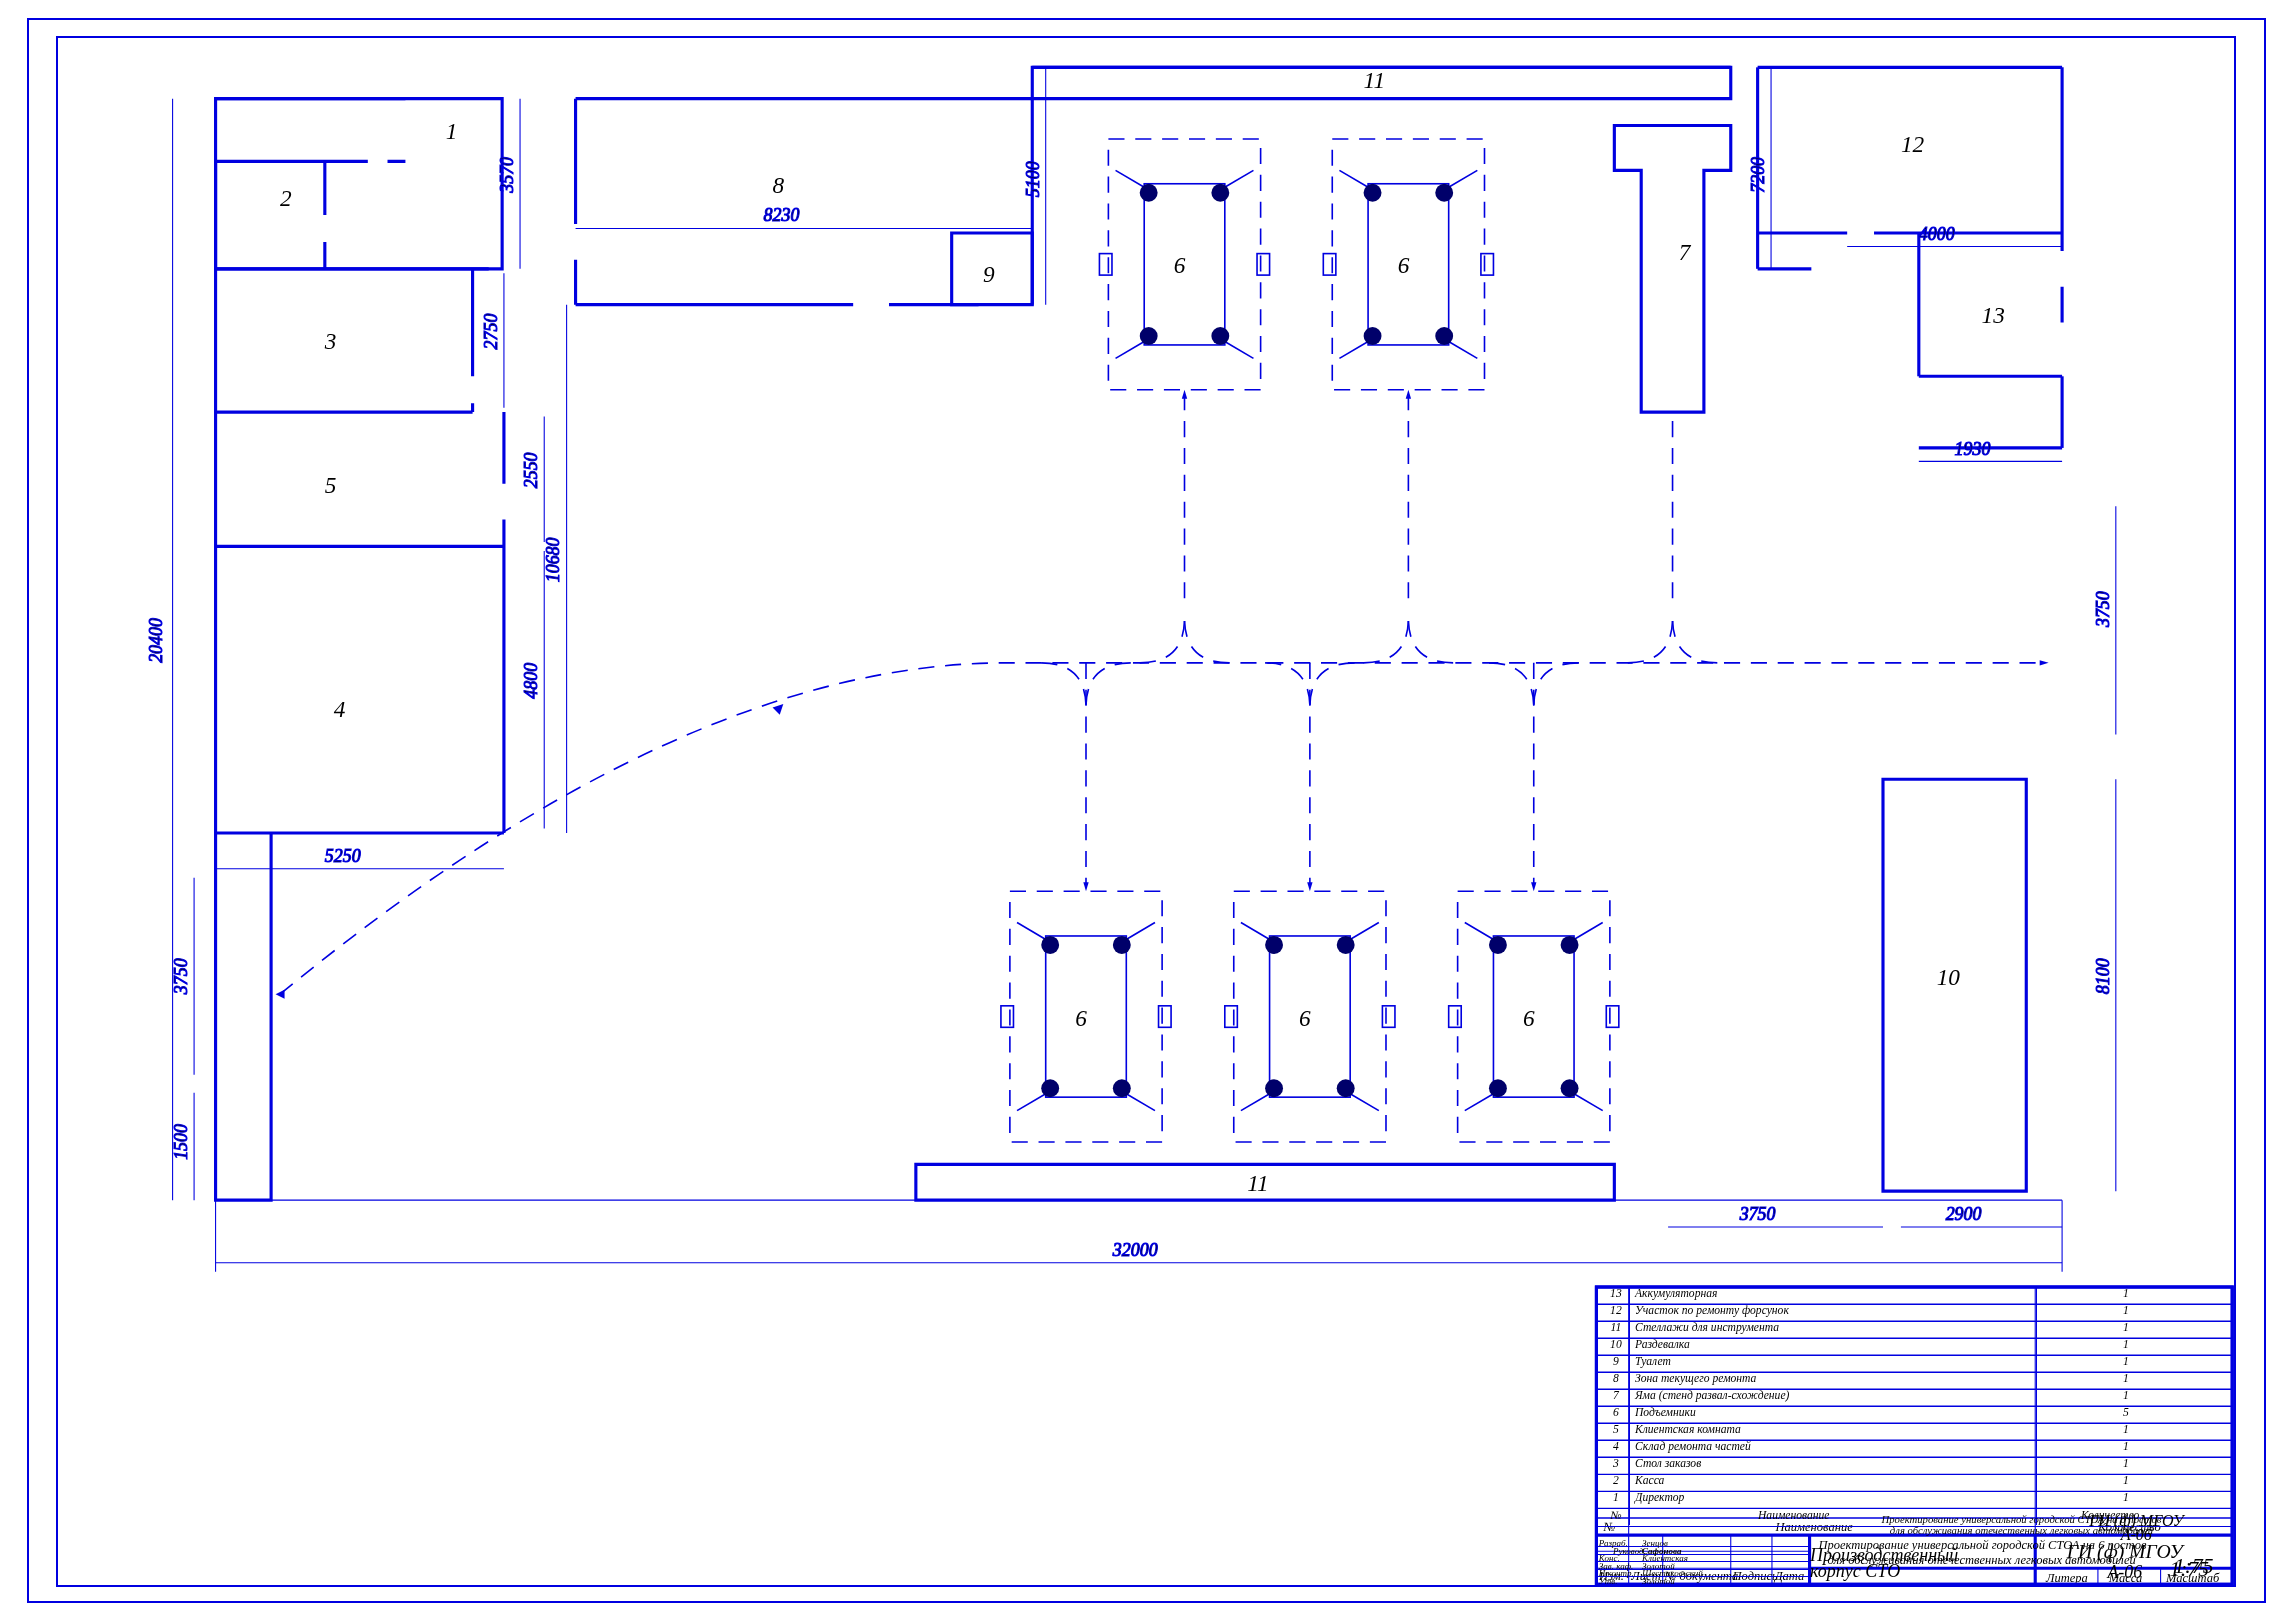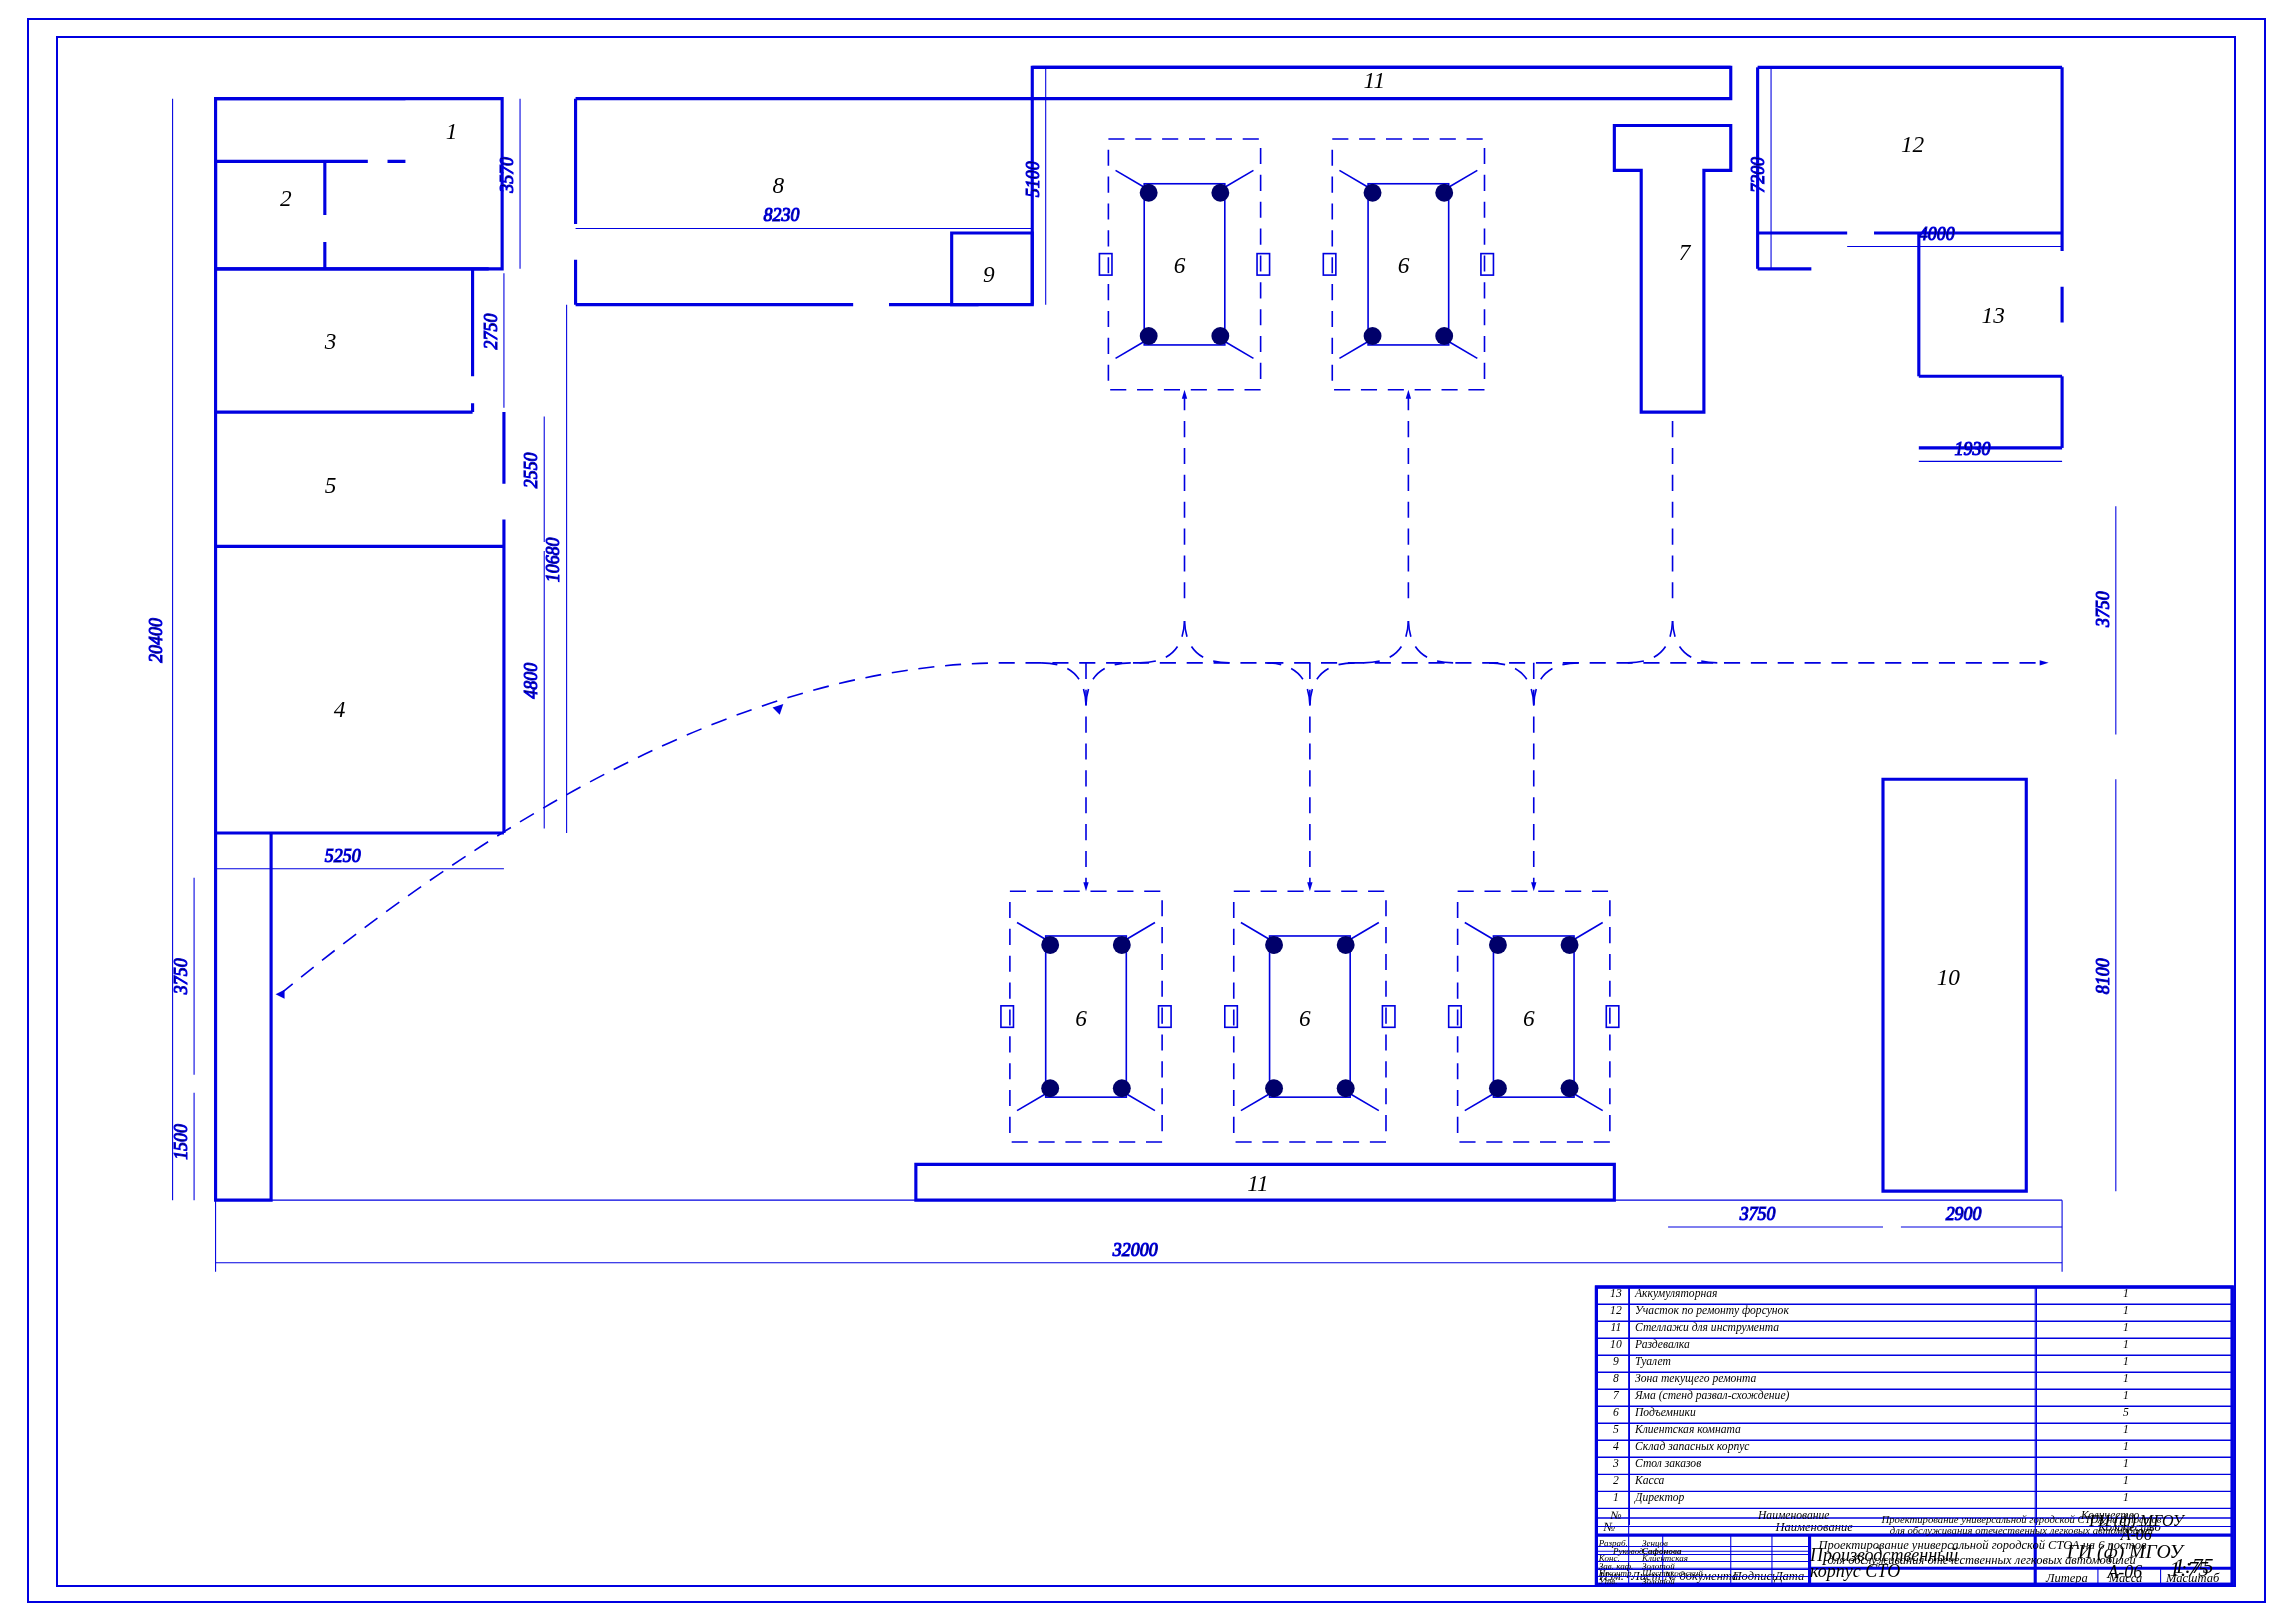--- a/index.html
+++ b/index.html
@@ -376,21 +376,21 @@
         <span style="position:absolute;left:38px;">Подъемники</span>
         <span style="position:absolute;left:502px;text-align:center;width:54px">5</span>
       </div>
       <div style="position: absolute; left: 0px; top: 136px; width: 636px; height: 17px; font-style: italic; font-size: 11.6px; border-bottom: 0.9px solid rgb(0, 0, 224);">
         <span style="position:absolute;left:5.4px;width:27px;text-align:center">5</span>
         <span style="position:absolute;left:38px;">Клиентская комната</span>
         <span style="position:absolute;left:502px;text-align:center;width:54px">1</span>
       </div>
       <div style="position: absolute; left: 0px; top: 153px; width: 636px; height: 17px; font-style: italic; font-size: 11.6px; border-bottom: 0.9px solid rgb(0, 0, 224);">
         <span style="position:absolute;left:5.4px;width:27px;text-align:center">4</span>
-        <span style="position:absolute;left:38px;">Склад запасных корпус</span>
+        <span style="position:absolute;left:38px;">Склад ремонта частей</span>
         <span style="position:absolute;left:502px;text-align:center;width:54px">1</span>
       </div>
       <div style="position: absolute; left: 0px; top: 170px; width: 636px; height: 17px; font-style: italic; font-size: 11.6px; border-bottom: 0.9px solid rgb(0, 0, 224);">
         <span style="position:absolute;left:5.4px;width:27px;text-align:center">3</span>
         <span style="position:absolute;left:38px;">Стол заказов</span>
         <span style="position:absolute;left:502px;text-align:center;width:54px">1</span>
       </div>
       <div style="position: absolute; left: 0px; top: 187px; width: 636px; height: 17px; font-style: italic; font-size: 11.6px; border-bottom: 0.9px solid rgb(0, 0, 224);">
         <span style="position:absolute;left:5.4px;width:27px;text-align:center">2</span>
         <span style="position:absolute;left:38px;">Касса</span>

